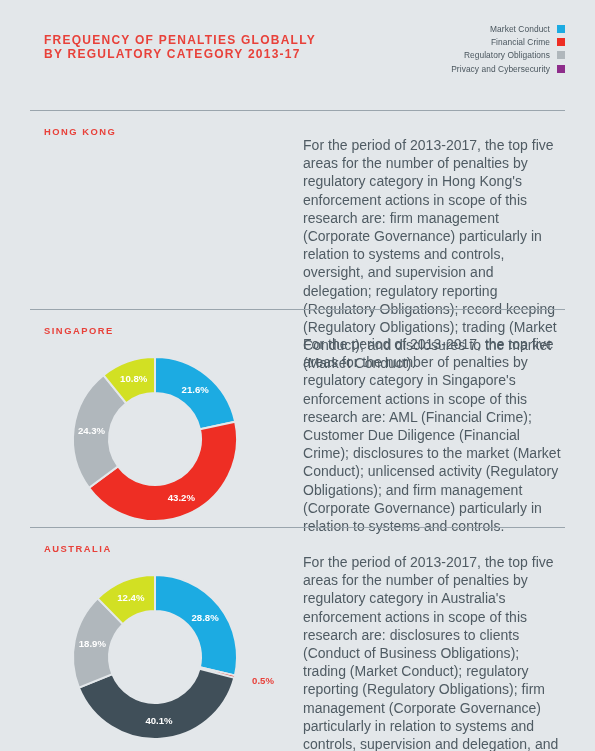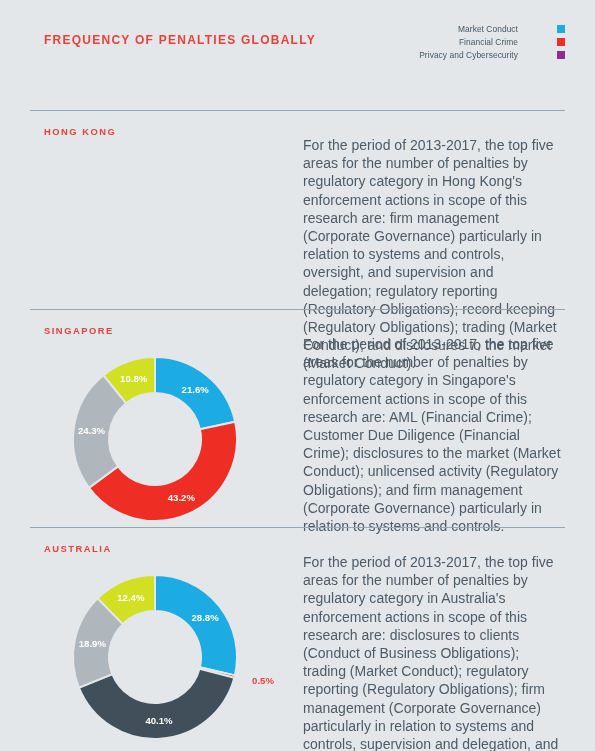--- a/index.html
+++ b/index.html
@@ -47,21 +47,20 @@
     position: absolute;
     right: 30px;
     top: 22px;
     width: 230px;
   }
   .legend-row {
     display: flex;
     align-items: center;
     justify-content: flex-end;
     height: 13.4px;
-    gap: 32px;
   }
   .legend-label {
     font-size: 8.4px;
     color: #4a565e;
     text-align: right;
     white-space: nowrap;
     letter-spacing: 0.06px;
   }
   .legend-swatch {
     width: 8px;
@@ -122,30 +121,35 @@
   }
 </style>
 </head>
 <body>
 
 <div class="page">
 
   <div class="header">
     <div class="title">
       <span class="title-line">FREQUENCY OF PENALTIES GLOBALLY</span>
+      <span class="title-line">BY REGULATORY CATEGORY 2013-17</span>
     </div>
 
     <div class="legend" id="legend">
         <div class="legend-row">
           <span class="legend-label">Market Conduct</span>
           <span class="legend-swatch" style="background: rgb(28, 171, 226);"></span>
         </div>
         <div class="legend-row">
           <span class="legend-label">Financial Crime</span>
           <span class="legend-swatch" style="background: rgb(238, 46, 36);"></span>
+        </div>
+        <div class="legend-row">
+          <span class="legend-label">Regulatory Obligations</span>
+          <span class="legend-swatch" style="background: rgb(176, 183, 188);"></span>
         </div>
         <div class="legend-row">
           <span class="legend-label">Privacy and Cybersecurity</span>
           <span class="legend-swatch" style="background: rgb(142, 45, 139);"></span>
         </div>
       </div>
   </div>
 
   <div class="section" id="section-0" style="top:110px;height:208px">
     <div class="rule"></div>

